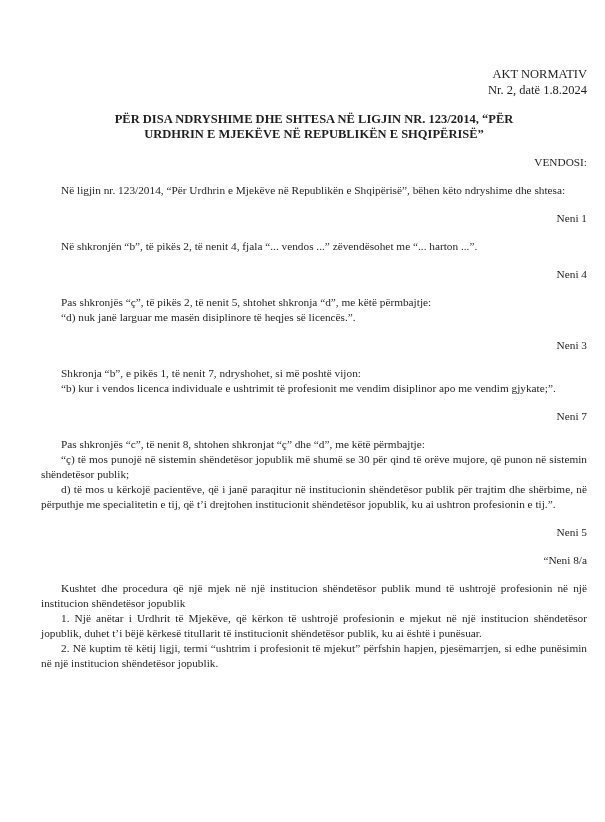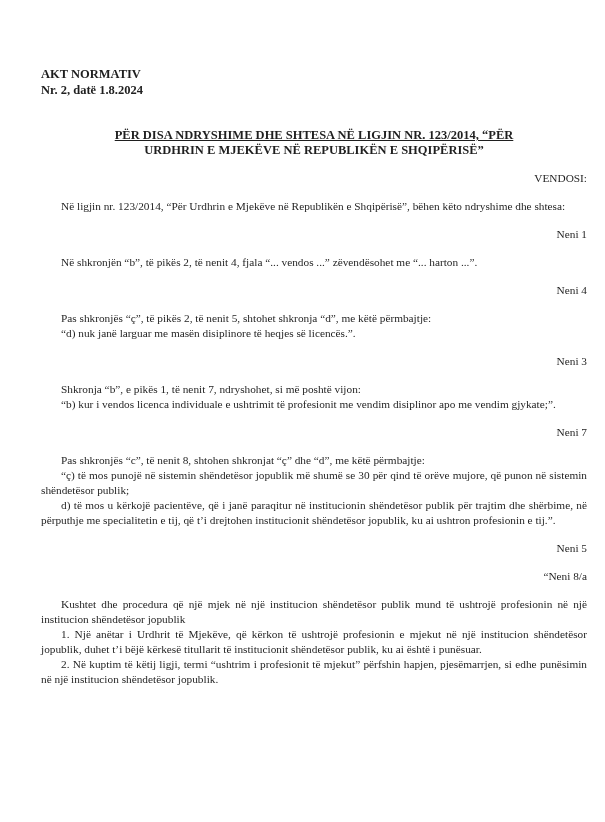--- a/index.html
+++ b/index.html
@@ -14,33 +14,33 @@
   .page {
     box-sizing: border-box;
     width: 605px;
     height: 822px;
     padding: 66px 18px 14px 41px;
     overflow: hidden;
     background: #ffffff;
   }
   .blk { margin: 0; }
   .title {
-    font-weight: bold;
-    text-align: left;
+    font-weight: normal;
+    text-align: right;
     font-size: 12.5px;
     line-height: 16px;
   }
   .subject {
     font-weight: bold;
     text-align: center;
     font-size: 12.5px;
     line-height: 15px;
   }
   
-  .title + .subject { margin-top: 30px; text-decoration: underline; }
+  .title + .subject { margin-top: 14px; }
   .subject + .para  { margin-top: 17px; }
   .center {
     text-align: right;
     font-size: 11.3px;
     line-height: 15px;
     margin: 13px 0;
   }
   p.para {
     font-size: 11.3px;
     line-height: 15px;

